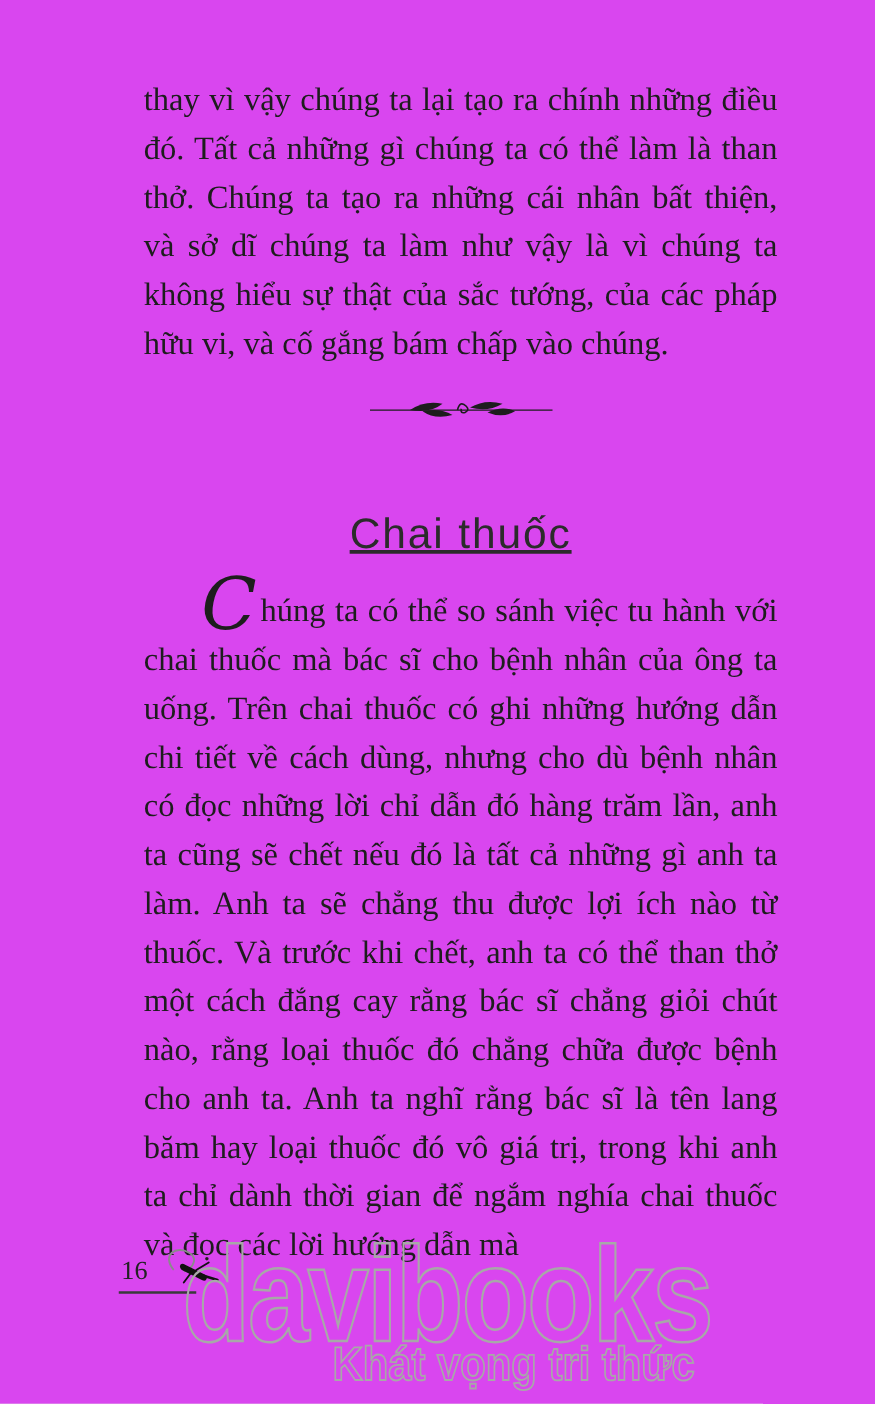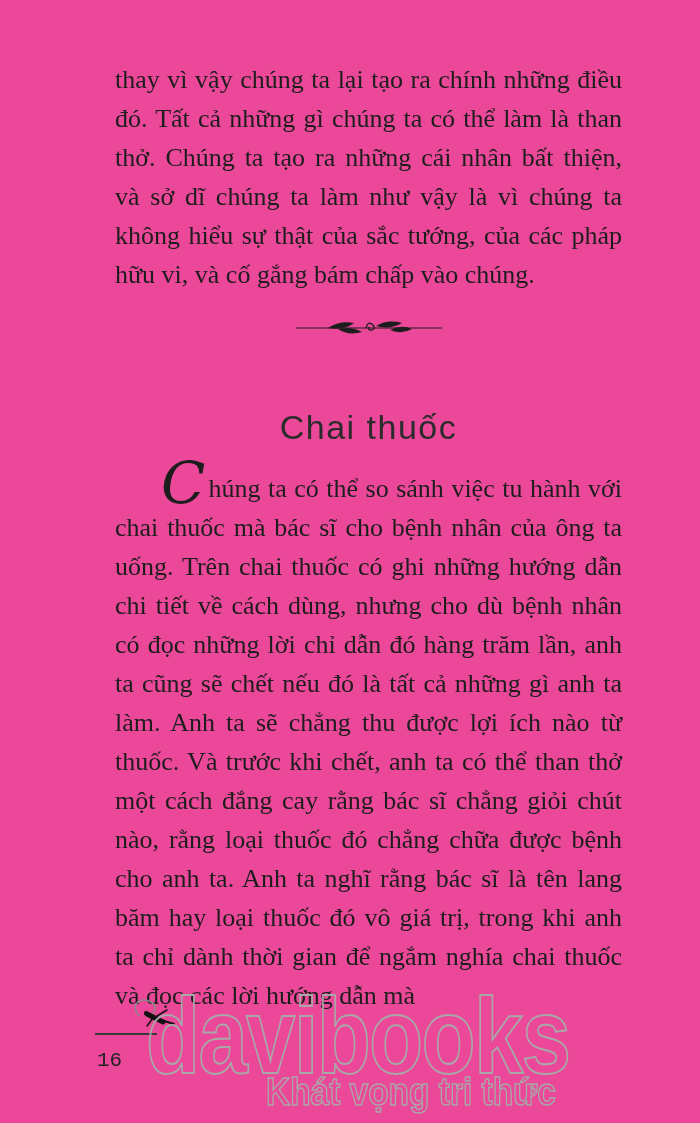--- a/index.html
+++ b/index.html
@@ -4,21 +4,21 @@
 <style>
   html, body { margin: 0; padding: 0; }
   body {
     width: 700px; height: 1123px;
     background: #e8e8e8;
     font-family: "Liberation Serif", serif;
   }
   .page {
     position: relative;
     width: 700px; height: 1123px;
-    background: #ec4899;
+    background: #d946ef;
     overflow: hidden;
     color: #1d1d1d;
   }
   .text-block {
     position: absolute;
     left: 115px; top: 60px;
     width: 507px;
   }
   .body-para {
     margin: 0;
@@ -33,20 +33,21 @@
     height: 22px;
   }
   .chapter-title {
     margin: 68px 0 0;
     text-align: center;
     font-family: "Liberation Sans", sans-serif;
     font-weight: 400;
     font-size: 34px;
     letter-spacing: 1.5px;
     color: #2b2b2b;
+    text-decoration: underline;
   }
   .opening {
     margin-top: 22px;
     text-indent: 46px;
   }
   .dropcap {
     font-family: "DejaVu Serif", serif;
     font-style: italic;
     font-size: 58px;
     line-height: 0;
@@ -55,24 +56,23 @@
     margin-right: 3px;
   }
   .footer {
     position: absolute;
     left: 95px; top: 1000px;
     width: 130px; height: 50px;
   }
   .page-number {
     position: absolute;
     left: 2px; top: 4px;
-    font-family: Liberation Mono, monospace;
+    font-family: Liberation Serif, serif;
     font-size: 21px;
     color: #222;
-    margin-top: 45px;
   }
   .page-rule {
     position: absolute;
     left: 0; top: 33px;
     width: 62px; height: 2px;
     background: #3a3a3a;
   }
   .ornament {
     position: absolute;
     left: 28px; top: -6px;

